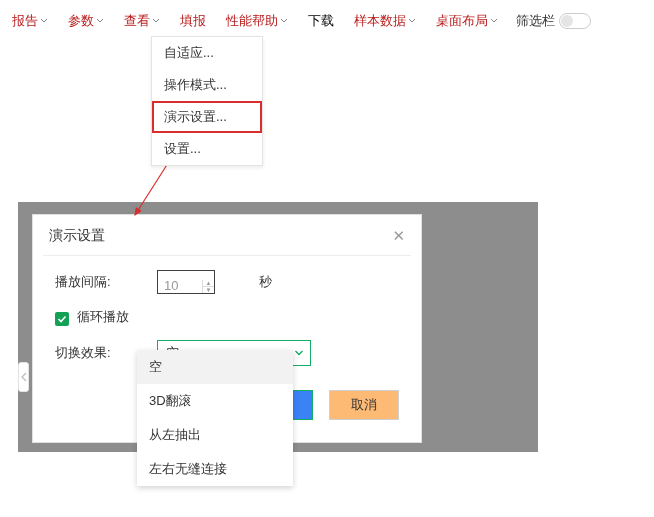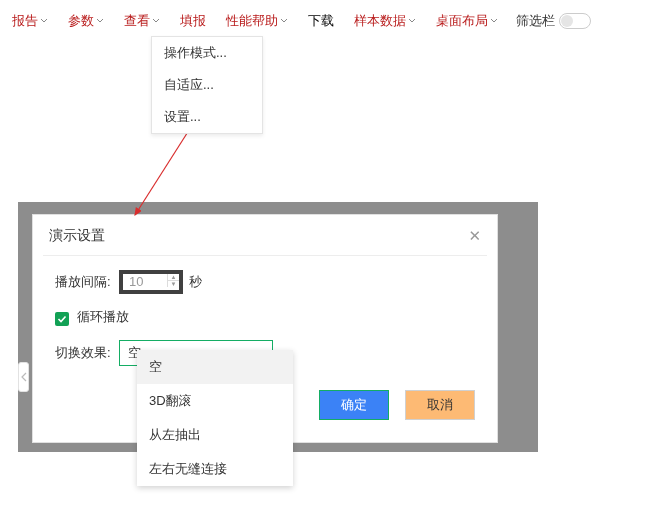--- a/index.html
+++ b/index.html
@@ -90,21 +90,21 @@
     
     .greywrap {
       position: absolute;
       left: 18px; top: 202px;
       width: 520px; height: 250px;
       background: #8d8d8d;
     }
     .dialog {
       position: absolute;
       left: 14px; top: 12px;
-      width: 466px;
+      width: 390px;
       background: #fff;
       border: 1px solid #e0e0e0;
     }
     .dlg-head {
       display: flex;
       align-items: center;
       justify-content: space-between;
       padding: 12px 16px 10px 16px;
       font-size: 14px;
     }
@@ -112,30 +112,31 @@
       color: #999; cursor: pointer; font-size: 15px;
     }
     .dlg-divider {
       height: 1px; background: #ededed; margin: 0 10px 14px 10px;
     }
     .dlg-body { padding: 0 22px 18px 22px; }
     .row {
       display: flex;
       align-items: center;
       margin-bottom: 14px;
+      gap: 38px;
     }
     .row-label {
       width: 64px;
       text-align: left;
       font-size: 13px;
     }
     .num-input {
       display: flex;
-      align-items: flex-start;
-      border: 4px solid #404040;
+      align-items: flex-end;
+      border: 1px solid #404040;
       height: 24px;
     }
     .num-input input {
       width: 44px; border: none; padding: 0 6px; font-size: 13px;
       color: #999;
       outline: none;
     }
     .spin {
       display: flex; flex-direction: column; border-left: 1px solid #dcdcdc;
       width: 12px;
@@ -261,24 +262,27 @@
       </span>
   </div>
   <div class="filter-toggle">
     <span>筛选栏</span>
     <span class="toggle"></span>
   </div>
 </div>
 
 <div class="dropdown">
   <div class="dropdown-item">
+    <span>自适应...</span>
+  </div>
+  <div class="dropdown-item">
     <span>操作模式...</span>
   </div>
-  <div class="dropdown-item">
-    <span>自适应...</span>
+  <div class="dropdown-item hl">
+    <span>演示设置...</span>
   </div>
   <div class="dropdown-item">
     <span>设置...</span>
   </div>
 </div>
 
 <svg class="anno" viewBox="0 0 110 130">
   <defs>
     <marker id="ah" markerWidth="8" markerHeight="8" refX="6" refY="3" orient="auto">
       <path d="M0,0 L7,3 L0,6 Z" fill="#d92e2e"></path>

